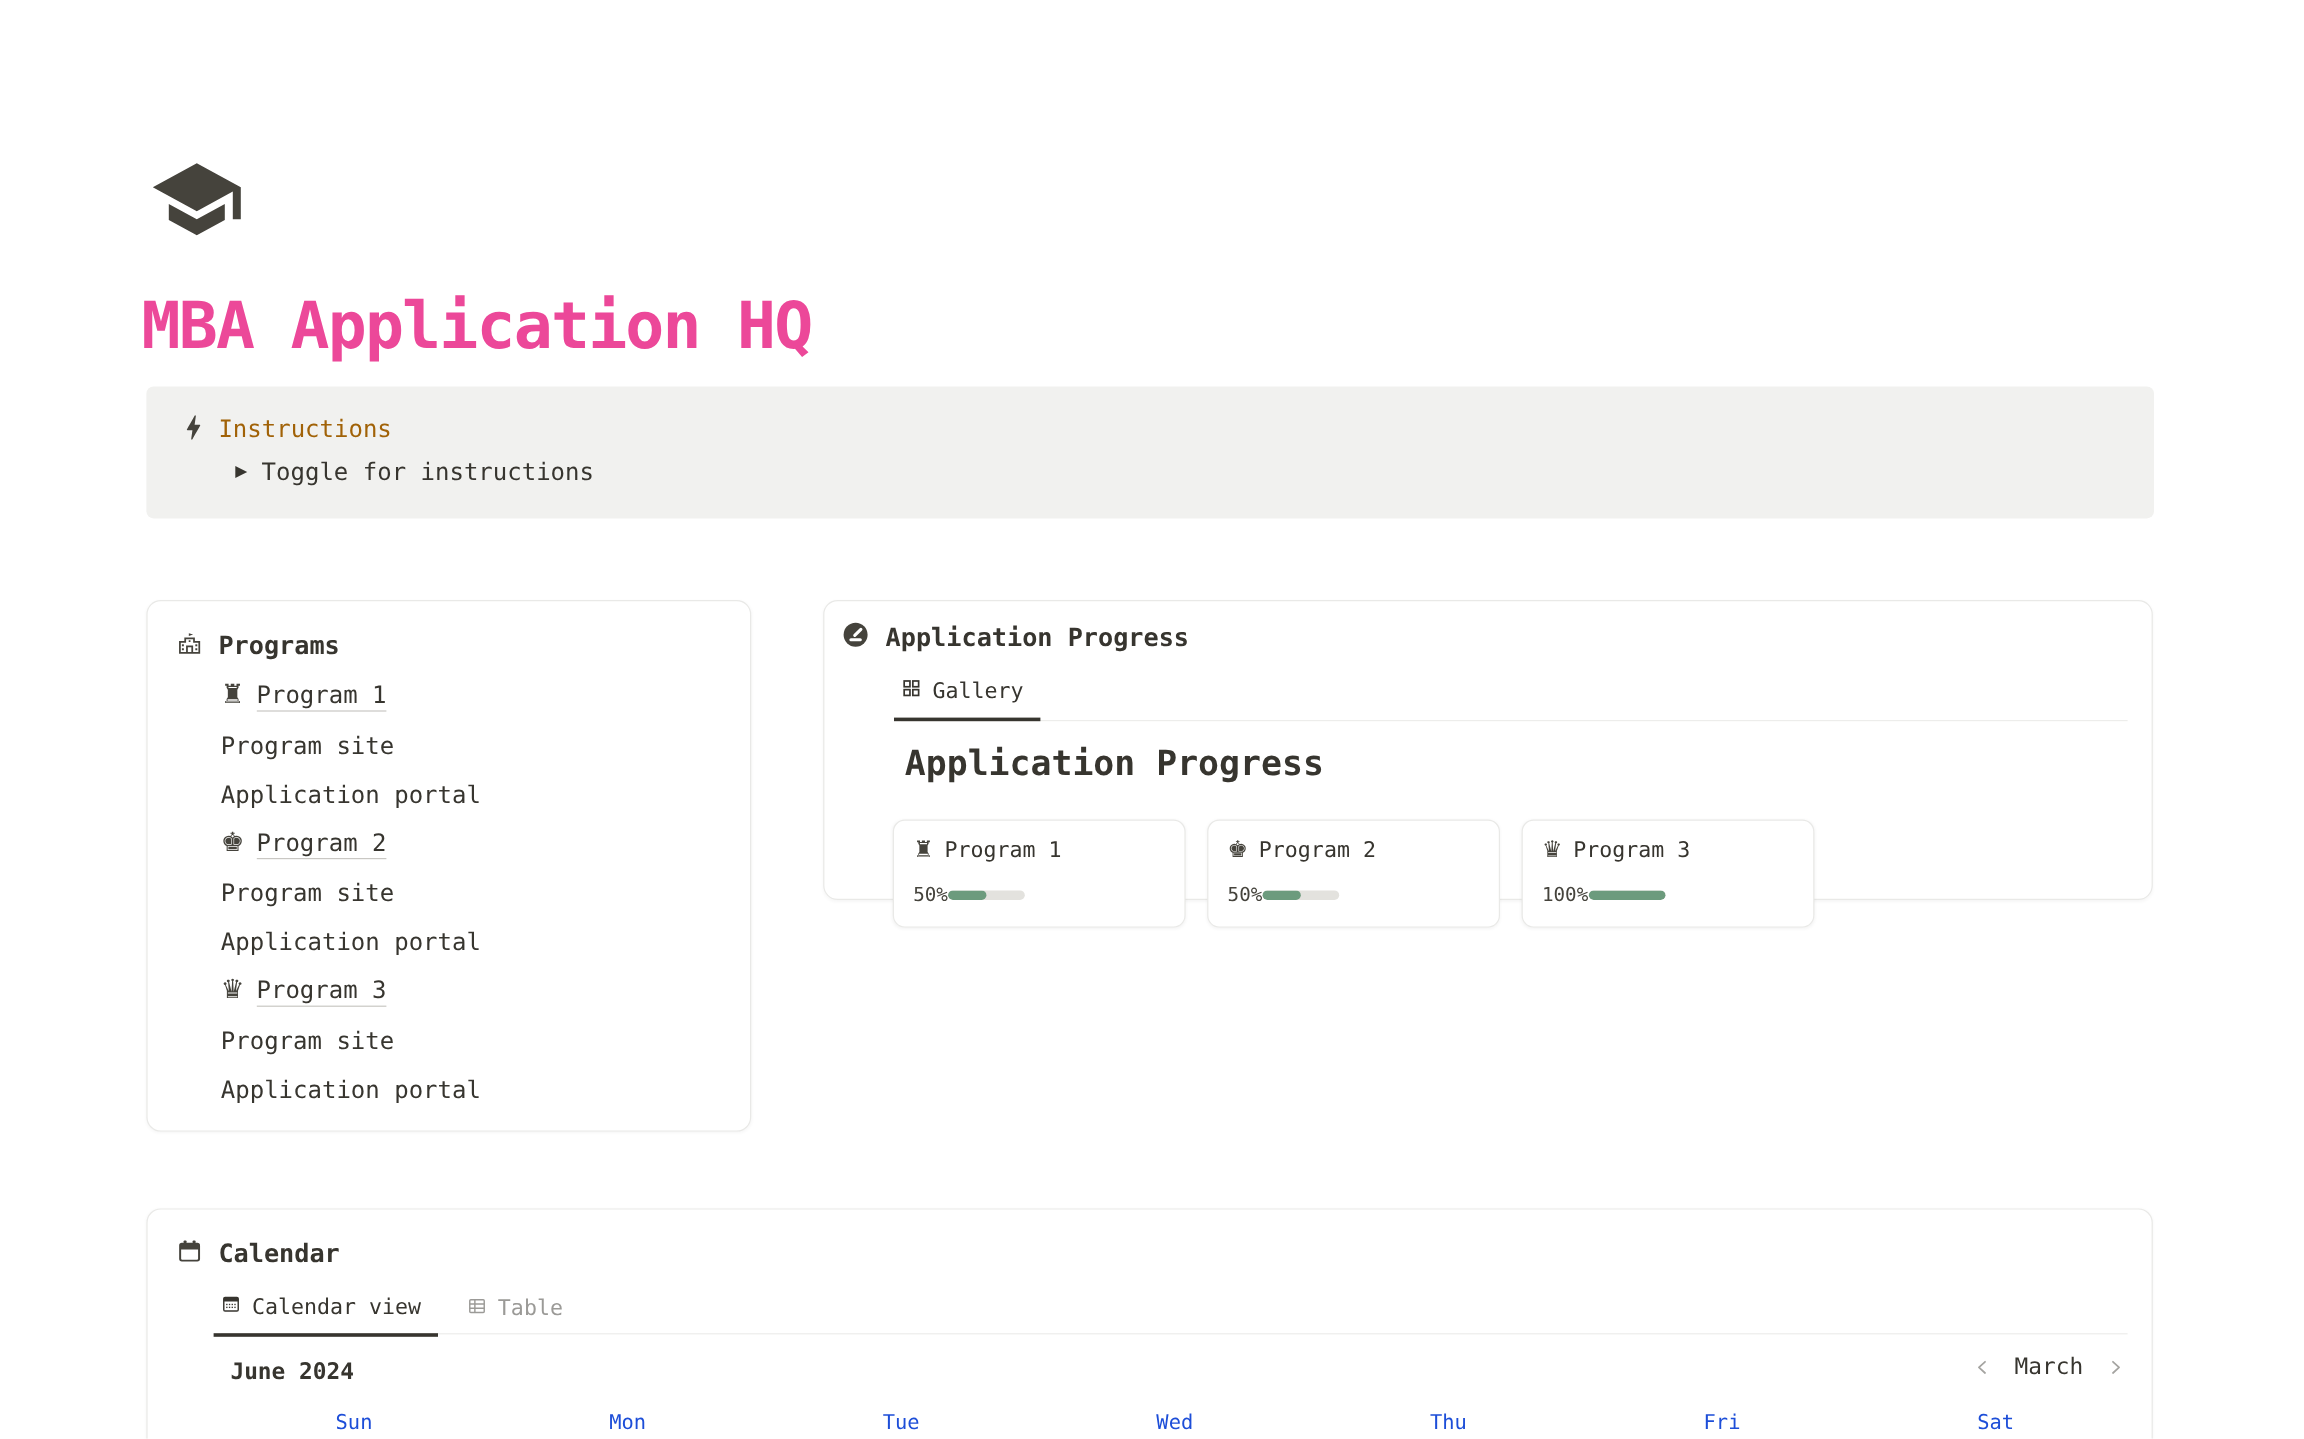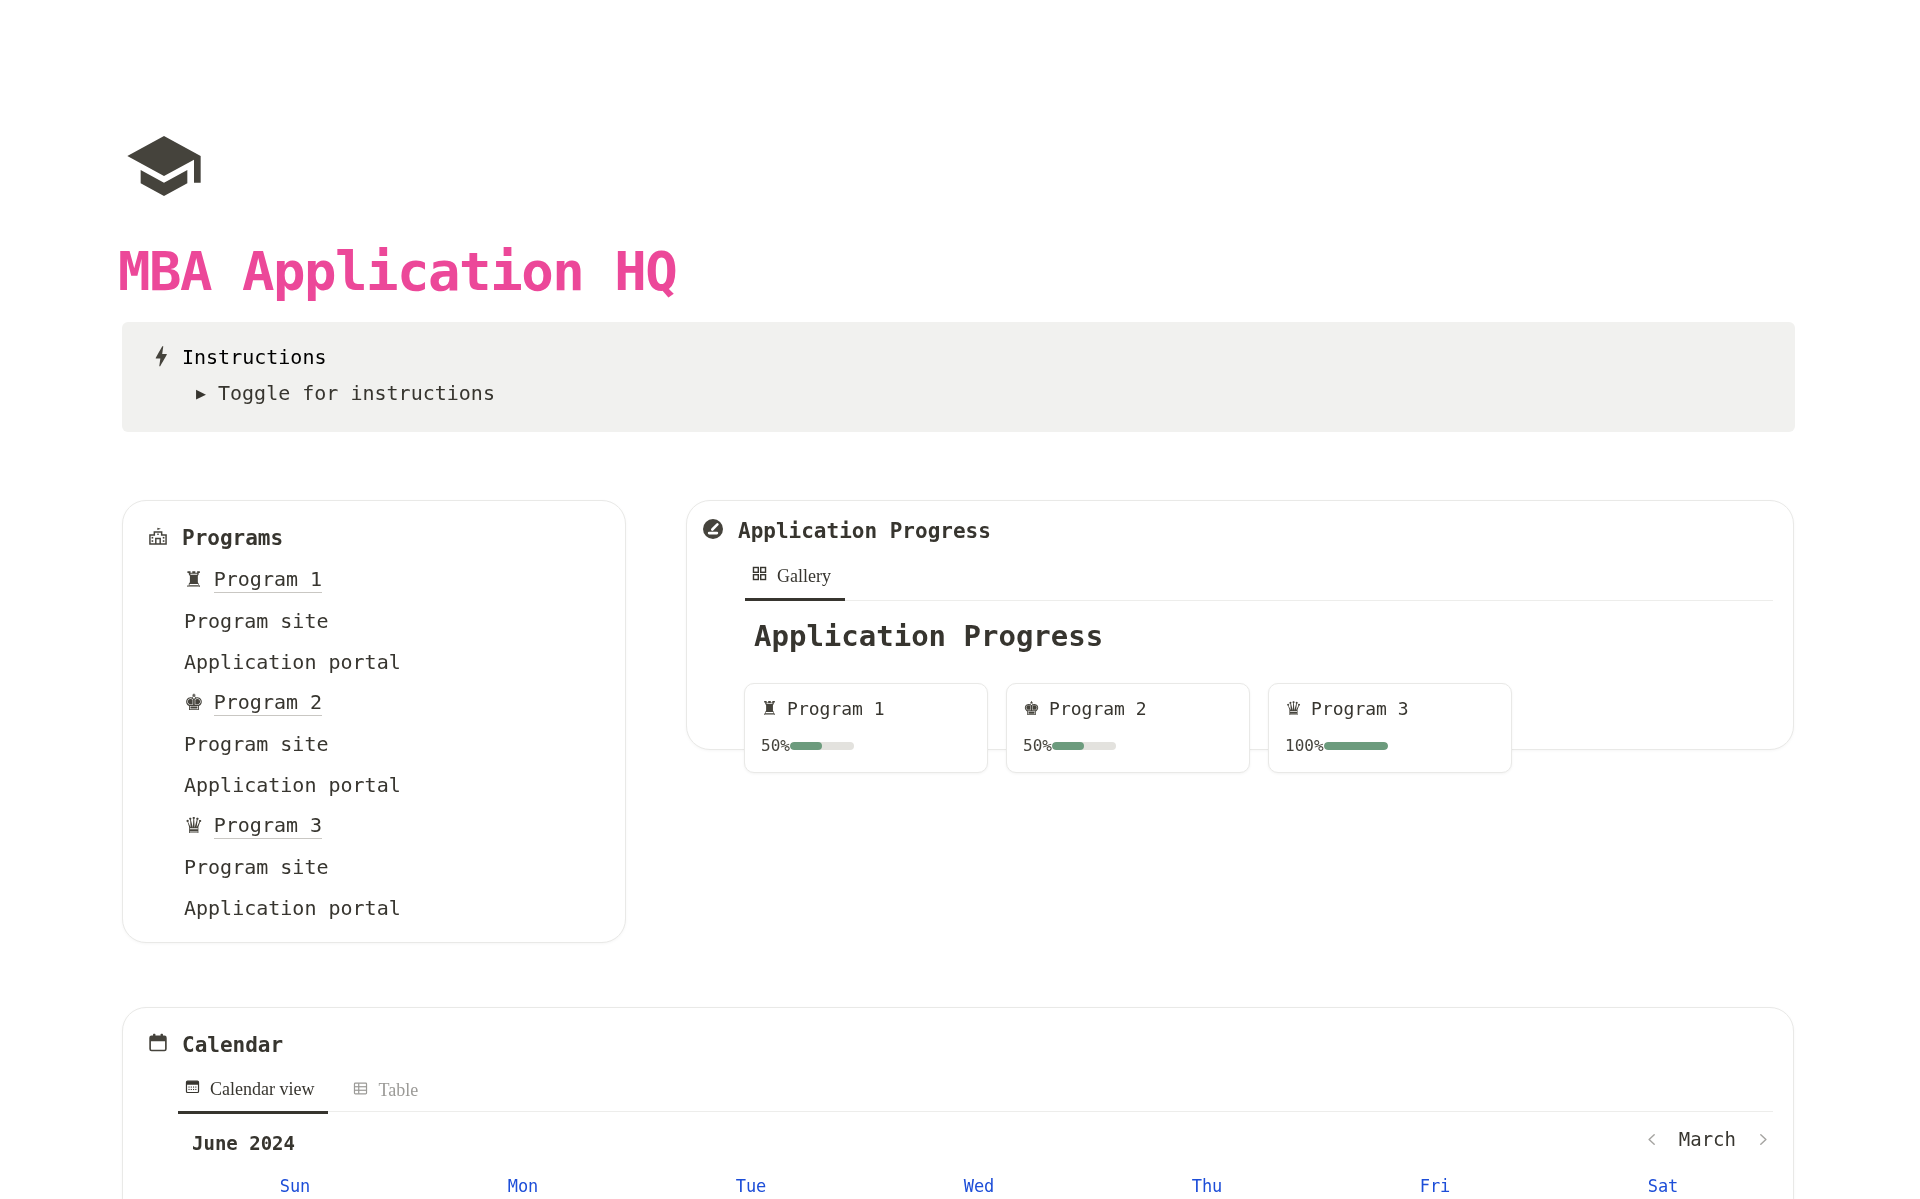--- a/index.html
+++ b/index.html
@@ -17,28 +17,28 @@
     left:118px; top:240px; font-size:54px; font-weight:bold;
     letter-spacing:-1.5px; color:#ec4899; white-space:nowrap;
   }
 
   
   .callout {
     left:122px; top:322px; width:1673px; height:110px;
     background:#f1f1ef; border-radius:6px;
   }
   .callout-icon { position:absolute; left:26px; top:21px; }
-  .callout-title { position:absolute; left:60px; top:23px; font-size:20px; color:#000000; }
+  .callout-title { position:absolute; left:60px; top:23px; font-size:20px; color:#a16207; }
   .toggle-row { position:absolute; left:74px; top:59px; display:flex; align-items:center; gap:12px; cursor:pointer; }
   .toggle-tri { font-family:"DejaVu Sans",sans-serif; font-size:13px; color:#37352f; line-height:1; }
   .toggle-label { font-size:20px; color:#37352f; }
 
   
   .card {
-    background:#fff; border:1px solid #e9e9e7; border-radius:24px;
+    background:#fff; border:1px solid #e9e9e7; border-radius:12px;
     box-shadow:0 1px 3px rgba(0,0,0,0.04);
   }
   .card-header { position:absolute; display:flex; align-items:center; gap:13px; }
   .card-header .hdr-label { font-size:21px; font-weight:bold; color:#37352f; white-space:nowrap; }
 
   
   .programs-card { left:122px; top:500px; width:504px; height:443px; }
   .programs-card .card-header { left:24px; top:24px; }
   .prog-list { position:absolute; left:61px; top:58px; }
   .prog-row { height:41px; display:flex; align-items:center; font-size:20px; }
@@ -49,21 +49,21 @@
   }
   .prog-plain { color:#37352f; }
 
   
   .progress-card { left:686px; top:500px; width:1108px; height:250px; }
   .progress-card .card-header { left:14px; top:16px; }
   .tab-divider { position:absolute; background:#ededeb; height:1px; }
   .progress-card .tab-divider { left:64px; right:20px; top:99px; }
   .view-tab {
     position:absolute; display:flex; align-items:center; gap:9px;
-    padding:0 14px 11px 6px; cursor:pointer; font-size:18px;font-family:Liberation Serif, serif;
+    padding:0 14px 11px 6px; cursor:pointer; font-size:18px;
   }
   .view-tab.active { border-bottom:3px solid #37352f; color:#37352f; }
   .view-tab.inactive { color:#9b9a97; }
   .progress-card .view-tab { left:58px; top:64px; }
   .gallery-heading { position:absolute; left:67px; top:118px; font-size:29px; font-weight:bold; color:#37352f; white-space:nowrap; }
   .gallery-row { position:absolute; left:57px; top:182px; display:flex; gap:18px; }
   .g-card {
     width:244px; height:90px; background:#fff; border:1px solid #e9e9e7;
     border-radius:10px; box-shadow:0 1px 3px rgba(0,0,0,0.05);
     padding:14px 16px; cursor:pointer;

